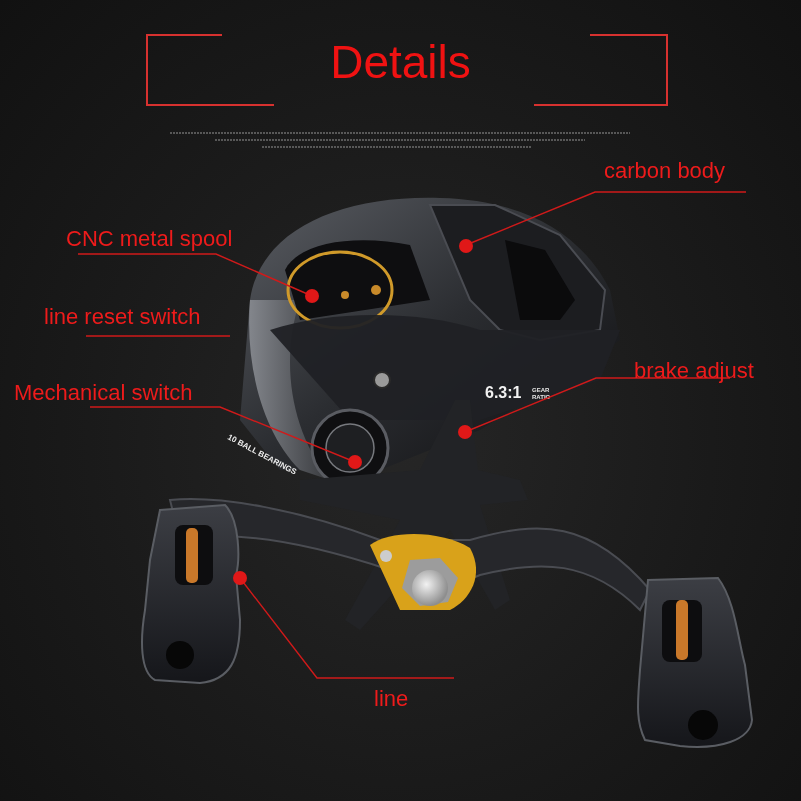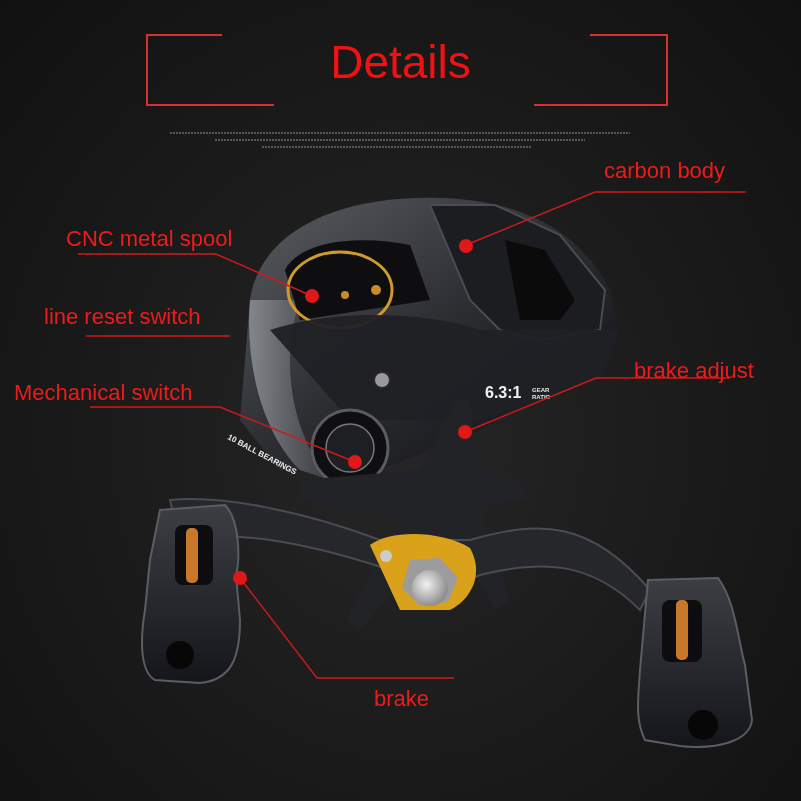--- a/index.html
+++ b/index.html
@@ -107,14 +107,14 @@
       <circle cx="355" cy="462" r="7"></circle>
       <circle cx="240" cy="578" r="7"></circle>
     </g>
   </svg>
 
   <div class="label" style="left:66px;top:226px;">CNC metal spool</div>
   <div class="label" style="left:604px;top:158px;">carbon body</div>
   <div class="label" style="left:44px;top:304px;">line reset switch</div>
   <div class="label" style="left:634px;top:345px;margin-top:13px;">brake adjust</div>
   <div class="label" style="left:14px;top:380px;">Mechanical switch</div>
-  <div class="label" style="left:374px;top:686px;">brake</div>
+  <div class="label" style="left:374px;top:686px;">line</div>
 </div>
 
 </body></html>

